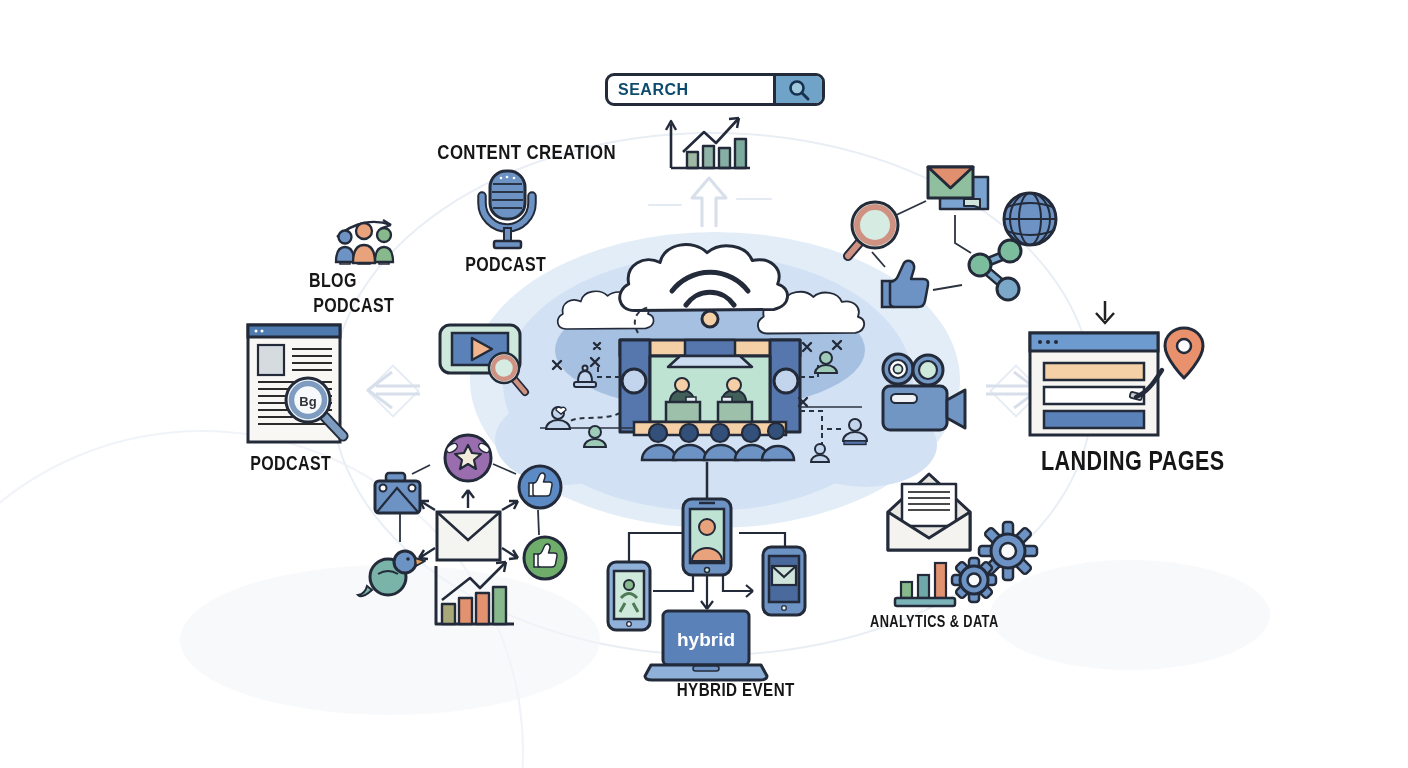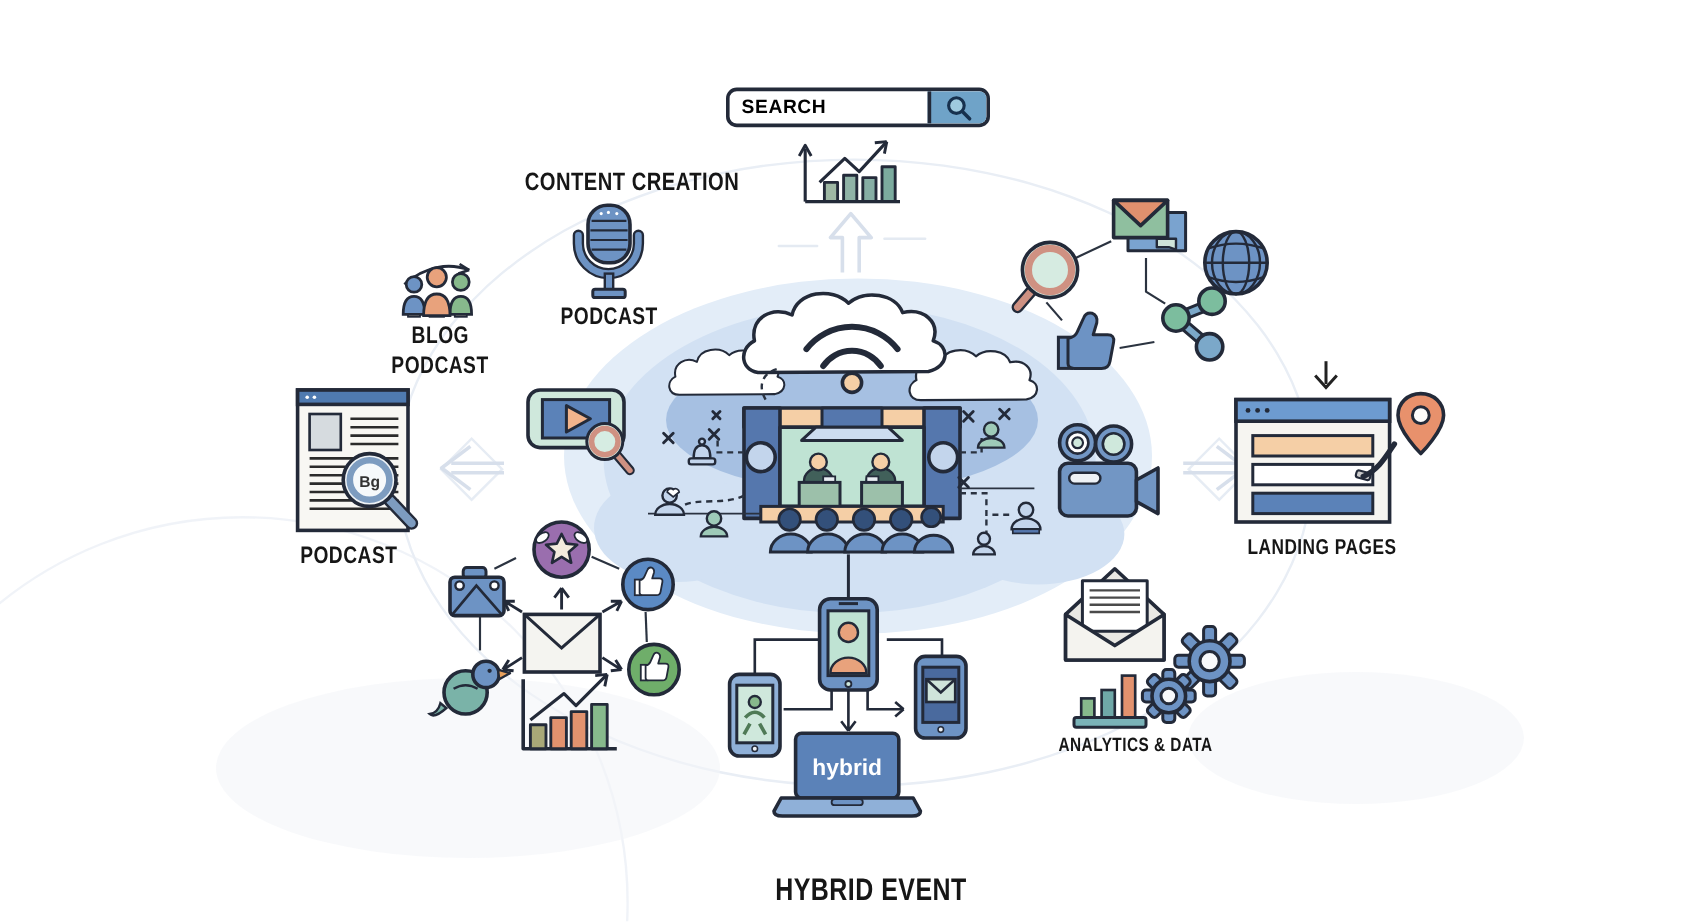--- a/index.html
+++ b/index.html
@@ -1,29 +1,29 @@
 <!DOCTYPE html>
 <html><head>
 <meta charset="utf-8">
 <style>
   html,body{margin:0;padding:0;background:#fff;}
   .stage{position:relative;width:1408px;height:768px;background:#ffffff;overflow:hidden;
          font-family:"Liberation Sans", sans-serif;}
   .abs{position:absolute;}
   svg.abs{overflow:visible;}
-  .lbl{position:absolute;text-align:center;font-weight:bold;color:#161616;line-height:1.15;}
+  .lbl{position:absolute;font-weight:bold;color:#161616;line-height:1.15;}
   .cond{display:inline-block;transform:scaleX(.8);transform-origin:50% 50%;white-space:nowrap;letter-spacing:.5px;}
   .bg-ellipse{position:absolute;border:2px solid #e9eef5;border-radius:50%;}
   .bg-wash{position:absolute;background:#f3f5f9;border-radius:50%;opacity:.6;}
   .bg-line{position:absolute;background:#e4eaf2;height:2px;border-radius:2px;}
   .bg-diamond{position:absolute;border:2px solid #e6ecf4;transform:rotate(45deg);}
   .searchbar{position:absolute;left:605px;top:73px;width:220px;height:33px;display:flex;
              border:3px solid #232a39;border-radius:9px;background:#fff;box-sizing:border-box;overflow:hidden;}
   .searchbar input{flex:1;border:0;outline:none;background:transparent;padding:0 0 0 10px;
-             font-family:"Liberation Sans", sans-serif;font-size:16px;font-weight:bold;color:#000000;letter-spacing:.5px;min-width:0;}
+             font-family:"Liberation Sans", sans-serif;font-size:16px;font-weight:bold;color:#0c4a6e;letter-spacing:.5px;min-width:0;}
   .searchbtn{width:46px;background:#6fa3c8;border-left:3px solid #232a39;display:flex;align-items:center;justify-content:center;cursor:pointer;}
 </style>
 </head>
 <body>
 
 <div class="stage">
 
   <div class="bg-ellipse" style="left:330px;top:132px;width:760px;height:520px;"></div>
   <div class="bg-ellipse" style="left:-120px;top:430px;width:640px;height:640px;opacity:.7;"></div>
   <div class="bg-wash" style="left:180px;top:565px;width:420px;height:150px;"></div>
@@ -326,21 +326,21 @@
     <rect x="26" y="43" width="100" height="17" fill="#f5cfa6" stroke="#232a39" stroke-width="2.5"></rect>
     <rect x="26" y="67" width="100" height="17" fill="#ffffff" stroke="#232a39" stroke-width="2.5"></rect>
     <rect x="26" y="91" width="100" height="17" fill="#5b82b8" stroke="#232a39" stroke-width="2.5"></rect>
     <rect x="112" y="73" width="12" height="6" rx="2" fill="#cccccc" stroke="#232a39" stroke-width="1.8" transform="rotate(15 118 76)"></rect>
     <path d="M118,77 C130,72 136,62 144,50" fill="none" stroke="#232a39" stroke-width="4.5" stroke-linecap="round"></path>
     <g>
       <path d="M166,8 c-11,0 -19,8 -19,18 c0,13 19,32 19,32 c0,0 19,-19 19,-32 c0,-10 -8,-18 -19,-18 z" fill="#e8916c" stroke="#232a39" stroke-width="3" stroke-linejoin="round"></path>
       <circle cx="166" cy="26" r="7" fill="#fcfcfc" stroke="#232a39" stroke-width="2.5"></circle>
     </g>
   </svg>
-  <div class="lbl" style="left:1018px;top:446px;width:168px;font-size:18px;">
+  <div class="lbl" style="left:1018px;top:446px;width:168px;font-size:27px;">
     <span class="cond">LANDING PAGES</span>
   </div>
 
   <svg class="abs" style="left:865px;top:348px;" width="105" height="88" viewBox="0 0 105 88">
     <g stroke="#232a39">
       <circle cx="33" cy="21" r="15" fill="#7296c4" stroke-width="3"></circle>
       <circle cx="33" cy="21" r="9" fill="#fff" stroke-width="2.2"></circle>
       <circle cx="33" cy="21" r="4.5" fill="#cfe8dc" stroke-width="1.8"></circle>
       <circle cx="63" cy="22" r="15" fill="#7296c4" stroke-width="3"></circle>
       <circle cx="63" cy="22" r="9" fill="#cfe8dc" stroke-width="2.2"></circle>
@@ -446,21 +446,21 @@
       <path d="M187,83 L199,94 L211,83" fill="none" stroke-width="2.2"></path>
       <circle cx="199" cy="125" r="2.3" fill="#eef2f6" stroke-width="1.3"></circle>
     </g>
     <g stroke="#232a39">
       <rect x="78" y="128" width="86" height="54" rx="5" fill="#5b82b8" stroke-width="3"></rect>
       <text x="121" y="163" text-anchor="middle" font-family="Liberation Sans, sans-serif" font-size="19" font-weight="bold" fill="#ffffff" stroke="none">hybrid</text>
       <path d="M66,182 H176 L182,193 Q182,197 175,197 H67 Q60,197 60,193 Z" fill="#8fb0d8" stroke-width="3" stroke-linejoin="round"></path>
       <rect x="108" y="183" width="26" height="5" rx="2.5" fill="#6d93c4" stroke-width="1.5"></rect>
     </g>
   </svg>
-  <div class="lbl" style="left:626px;top:679px;width:155px;font-size:26px;margin-top:48px;">
+  <div class="lbl" style="left:662px;top:679px;width:155px;font-size:19px;">
     <span class="cond">HYBRID EVENT</span>
   </div>
 
   <svg class="abs" style="left:858px;top:462px;" width="205" height="160" viewBox="0 0 205 160">
     <g stroke="#232a39" stroke-linejoin="round">
       <path d="M30,50 L71,12 L112,50 V88 H30 Z" fill="#e9e8e4" stroke-width="3"></path>
       <rect x="44" y="22" width="54" height="42" fill="#ffffff" stroke-width="2.5"></rect>
       <g stroke="#4a4a4a" stroke-width="2">
           <line x1="50" y1="30" x2="92" y2="30"></line>
           <line x1="50" y1="36" x2="92" y2="36"></line>

